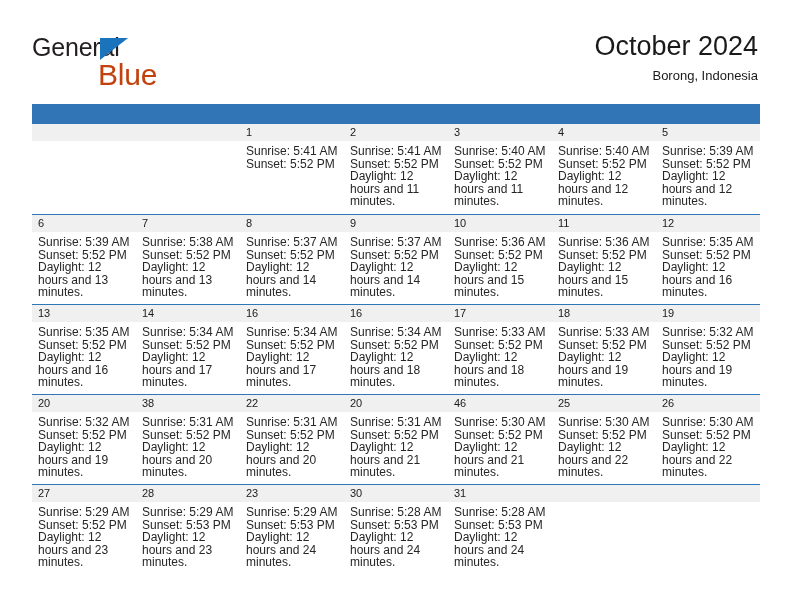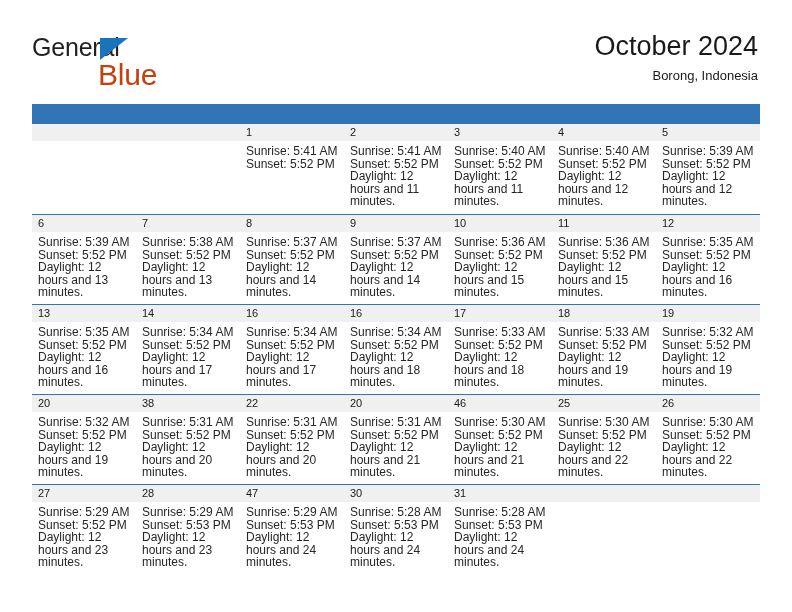--- a/index.html
+++ b/index.html
@@ -415,21 +415,21 @@
           </div>
           <div class="day-cell">
             <div class="day-number">28</div>
             <div class="day-info">
               <div>Sunrise: 5:29 AM</div>
               <div>Sunset: 5:53 PM</div>
               <div class="daylight-line">Daylight: 12 hours and 23 minutes.</div>
             </div>
           </div>
           <div class="day-cell">
-            <div class="day-number">47</div>
+            <div class="day-number">23</div>
             <div class="day-info">
               <div>Sunrise: 5:29 AM</div>
               <div>Sunset: 5:53 PM</div>
               <div class="daylight-line">Daylight: 12 hours and 24 minutes.</div>
             </div>
           </div>
           <div class="day-cell">
             <div class="day-number">30</div>
             <div class="day-info">
               <div>Sunrise: 5:28 AM</div>

